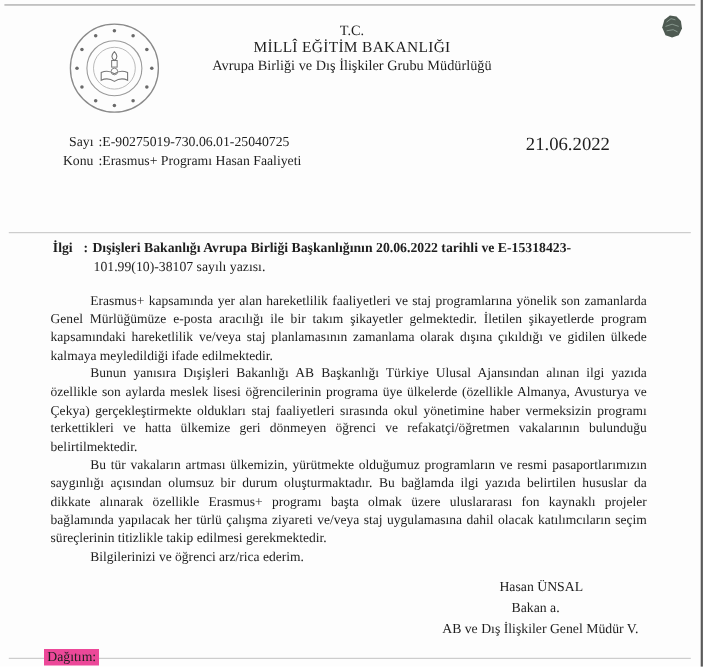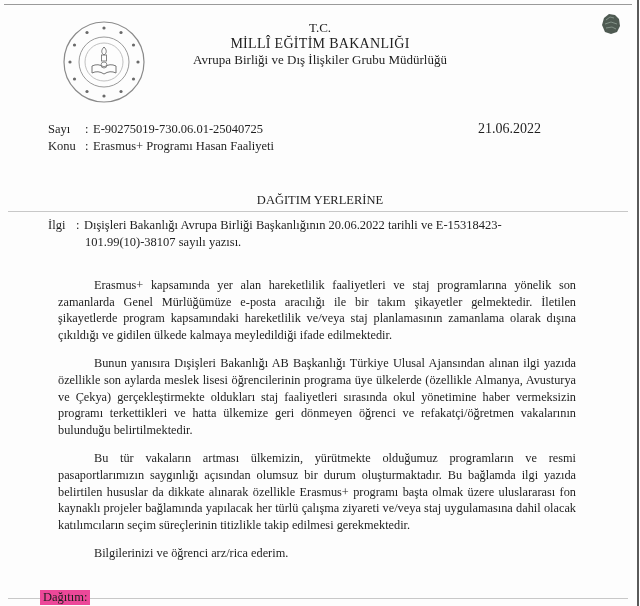--- a/index.html
+++ b/index.html
@@ -58,57 +58,57 @@
     .header .tc { font-size: 13px; }
     .header .ministry { font-size: 14px; letter-spacing: 0.3px; }
     .header .dept { font-size: 13px; }
 
     .meta {
       position: absolute;
       left: 48px; top: 121px;
       font-size: 12.5px;
       line-height: 17px;
     }
-    .meta .row { display: flex; }
+    .meta .row { display: flex; text-align: right; }
     .meta .lbl { width: 37px; }
     .meta .colon { width: 8px; }
     .meta .indent { padding-left: 45px; }
     .date {
       position: absolute;
       left: 478px; top: 121px;
-      font-size: 14px;
+      font-size: 17px;
     }
     .recipient {
       position: absolute;
       left: 0; top: 193px;
       width: 640px;
       text-align: center;
       font-size: 12.5px;
     }
     .ilgi {
       position: absolute;
       left: 48px; top: 217px;
       font-size: 12.5px;
       line-height: 17px;
     }
-    .ilgi .row { display: flex; }
+    .ilgi .row { display: flex; font-weight: bold; }
     .ilgi .lbl { width: 28px; }
     .ilgi .colon { width: 8px; }
     .ilgi .indent { padding-left: 37px; }
 
     .body {
       position: absolute;
       left: 46px; top: 265px;
       width: 542px;
       font-size: 12.3px;
       line-height: 16.6px;
       text-align: justify;
     }
     .body p {
-      margin: 12px;
+      margin: 0;
       text-indent: 36px;
     }
     .signature {
       position: absolute;
       left: 440px; top: 524px;
       width: 160px;
       font-size: 12.5px;
       line-height: 19px;
     }
     .signature .name { padding-left: 14px; }
@@ -172,35 +172,39 @@
     </div>
     <div class="row">
       <span class="lbl">Konu</span>
       <span class="colon">:</span>
       <span>Erasmus+ Programı Hasan Faaliyeti</span>
     </div>
   </div>
 
   <div class="date">21.06.2022</div>
 
-  <div class="recipient">DAĞITIM YERLERİNE</div>
   <div class="faint-rule" style="left:8px; top:211px; width:620px;"></div>
 
   <div class="ilgi">
     <div class="row">
       <span class="lbl">İlgi</span>
       <span class="colon">:</span>
       <span>Dışişleri Bakanlığı Avrupa Birliği Başkanlığının 20.06.2022 tarihli ve E-15318423-</span>
     </div>
     <div class="indent">101.99(10)-38107 sayılı yazısı.</div>
   </div>
 
   <div class="body">
     <p>Erasmus+ kapsamında yer alan hareketlilik faaliyetleri ve staj programlarına yönelik son zamanlarda Genel Mürlüğümüze e-posta aracılığı ile bir takım şikayetler gelmektedir. İletilen şikayetlerde program kapsamındaki hareketlilik ve/veya staj planlamasının zamanlama olarak dışına çıkıldığı ve gidilen ülkede kalmaya meyledildiği ifade edilmektedir.</p>
     <p>Bunun yanısıra Dışişleri Bakanlığı AB Başkanlığı Türkiye Ulusal Ajansından alınan ilgi yazıda özellikle son aylarda meslek lisesi öğrencilerinin programa üye ülkelerde (özellikle Almanya, Avusturya ve Çekya) gerçekleştirmekte oldukları staj faaliyetleri sırasında okul yönetimine haber vermeksizin programı terkettikleri ve hatta ülkemize geri dönmeyen öğrenci ve refakatçi/öğretmen vakalarının bulunduğu belirtilmektedir.</p>
     <p>Bu tür vakaların artması ülkemizin, yürütmekte olduğumuz programların ve resmi pasaportlarımızın saygınlığı açısından olumsuz bir durum oluşturmaktadır. Bu bağlamda ilgi yazıda belirtilen hususlar da dikkate alınarak özellikle Erasmus+ programı başta olmak üzere uluslararası fon kaynaklı projeler bağlamında yapılacak her türlü çalışma ziyareti ve/veya staj uygulamasına dahil olacak katılımcıların seçim süreçlerinin titizlikle takip edilmesi gerekmektedir.</p>
     <p style="margin-top:1px;">Bilgilerinizi ve öğrenci arz/rica ederim.</p>
   </div>
 
+  <div class="signature">
+    <div class="name">Hasan ÜNSAL</div>
+    <div class="title1">Bakan a.</div>
+    <div class="title2">AB ve Dış İlişkiler Genel Müdür V.</div>
+  </div>
 
   <div class="faint-rule" style="left:8px; top:598px; width:620px;"></div>
   <div class="dagitim">Dağıtım:</div>
 </div>
 
 </body></html>

